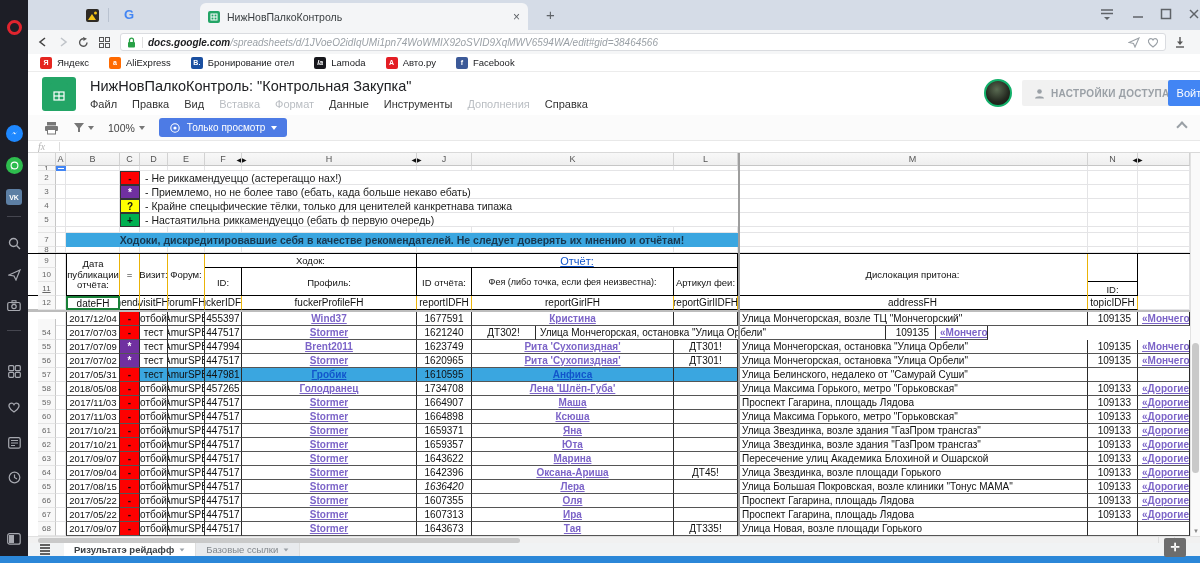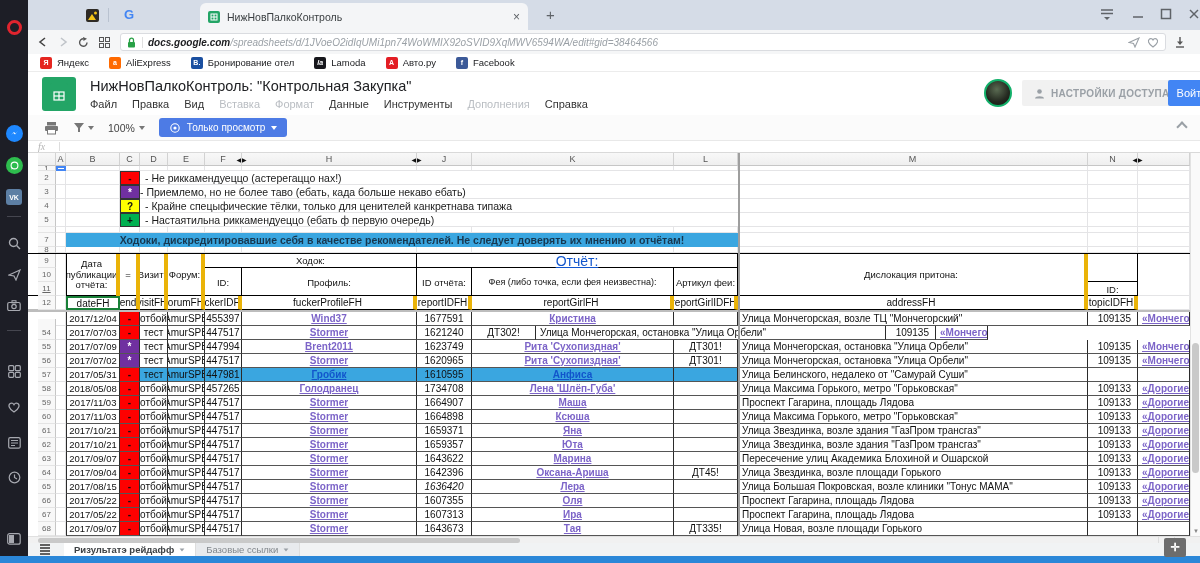--- a/index.html
+++ b/index.html
@@ -56,21 +56,21 @@
 
   
   #grid { position:absolute; left:28px; top:153px; width:1172px; height:383px; background:#fff; overflow:hidden; }
   .grow { display:flex; }
   .c { flex-shrink:0; overflow:hidden; white-space:nowrap; font-size:10px; color:#111; }
   .gut { background:#f8f8f8; border-right:1px solid #c6c6c6; border-bottom:1px solid #e4e4e4; color:#666; font-size:8px; display:flex; align-items:center; justify-content:center; }
   .plain { border-right:1px solid #e4e4e6; border-bottom:1px solid #e4e4e6; }
   .colhead { background:linear-gradient(#f8f8f8,#efefef); border-right:1px solid #d2d2d2; border-bottom:1px solid #c6c6c6; color:#555; font-size:9px; display:flex; align-items:center; justify-content:center; position:relative; }
   .hmark { position:absolute; top:3px; font-size:6px; color:#111; }
   .tcell { border-right:1px solid #2b2b2b; border-bottom:1px solid #555; display:flex; align-items:center; justify-content:center; }
-  .hb { border-right:4px solid #eab308; display:flex; align-items:center; justify-content:center; text-align:center; }
+  .hb { border-right:1px solid #eab308; display:flex; align-items:center; justify-content:center; text-align:center; }
   .lnk { text-decoration:underline; font-weight:bold; cursor:pointer; }
   .addr { justify-content:flex-start; padding-left:4px; }
   .num-r { justify-content:flex-end; padding-right:6px; }
   #frozen-v { position:absolute; left:710px; top:0; width:2px; height:383px; background:#9e9e9e; z-index:5; }
   #vscroll { position:absolute; left:1162px; top:0; width:10px; height:383px; background:#fafafa; border-left:1px solid #e2e2e2; }
   #vscroll .thumb { position:absolute; left:1px; width:7px; top:190px; height:130px; background:#c9c9c9; border-radius:4px; }
   #vscroll .arr { position:absolute; left:2px; bottom:2px; font-size:6px; color:#888; }
 
   
   #hscroll { position:absolute; left:28px; top:536px; width:1172px; height:7px; background:#f1f1f1; border-top:1px solid #e0e0e0; }
@@ -405,21 +405,21 @@
           <div class="c plain" style="width: 350px; height: 14px;"></div>
           <div class="c plain" style="width: 50px; height: 14px;"></div>
           <div class="c plain" style="width: 52px; height: 14px;"></div>
         </div>
         <div class="grow" style="height: 14px;">
           <div class="c" style="width: 10px; height: 14px;"></div>
           <div class="c gut" style="width: 18px; height: 14px;">3</div>
           <div class="c plain" style="width: 10px; height: 14px;"></div>
           <div class="c plain" style="width: 54px; height: 14px;"></div>
           <div class="c" style="width: 20px; height: 14px; background: rgb(112, 48, 160); border: 1px solid rgb(51, 51, 51); display: flex; align-items: center; justify-content: center; font-weight: bold; color: rgb(255, 255, 255);">*</div>
-          <div class="c" style="width: 598px; height: 14px; border-bottom: 1px solid rgb(228, 228, 230); display: flex; align-items: center; font-size: 10.5px; color: rgb(26, 26, 26);">- Приемлемо, но не более таво (ебать, када больше некаво ебать)</div>
+          <div class="c" style="width: 598px; height: 14px; border-bottom: 1px solid rgb(228, 228, 230); display: flex; align-items: center; padding-left: 5px; font-size: 10.5px; color: rgb(26, 26, 26);">- Приемлемо, но не более таво (ебать, када больше некаво ебать)</div>
           <div class="c plain" style="width: 350px; height: 14px;"></div>
           <div class="c plain" style="width: 50px; height: 14px;"></div>
           <div class="c plain" style="width: 52px; height: 14px;"></div>
         </div>
         <div class="grow" style="height: 14px;">
           <div class="c" style="width: 10px; height: 14px;"></div>
           <div class="c gut" style="width: 18px; height: 14px;">4</div>
           <div class="c plain" style="width: 10px; height: 14px;"></div>
           <div class="c plain" style="width: 54px; height: 14px;"></div>
           <div class="c" style="width: 20px; height: 14px; background: rgb(255, 255, 0); border: 1px solid rgb(51, 51, 51); display: flex; align-items: center; justify-content: center; font-weight: bold; color: rgb(17, 17, 17);">?</div>
@@ -496,21 +496,21 @@
           <div class="c hb" style="width: 37px; height: 42px; font-size: 9.5px; white-space: normal; line-height: 1.15;">Форум:</div>
           <div class="c" style="width: 212px; height: 42px; display: flex; flex-direction: column; border-right: 1px solid rgb(0, 0, 0);">
             <div style="height: 14px; border-bottom: 1px solid rgb(0, 0, 0); display: flex; align-items: center; justify-content: center; font-size: 9.5px;">Ходок:</div>
             <div style="flex: 1 1 0%; display: flex;">
               <div style="width: 37px; border-right: 1px solid rgb(0, 0, 0); display: flex; align-items: center; justify-content: center; font-size: 9.5px;">ID:</div>
               <div style="flex: 1 1 0%; display: flex; align-items: center; justify-content: center; font-size: 9.5px;">Профиль:</div>
             </div>
           </div>
           <div class="c" style="width: 321px; height: 42px; display: flex; flex-direction: column; border-right: 1px solid rgb(0, 0, 0);">
             <div style="height: 14px; border-bottom: 1px solid rgb(0, 0, 0); display: flex; align-items: center; justify-content: center;">
-              <span style="color: rgb(17, 85, 204); text-decoration: underline; font-size: 14px;">Отчёт:</span>
+              <span style="color: rgb(17, 85, 204); text-decoration: underline; font-size: 11px;">Отчёт:</span>
             </div>
             <div style="flex: 1 1 0%; display: flex;">
               <div style="width: 55px; border-right: 1px solid rgb(0, 0, 0); display: flex; align-items: center; justify-content: center; font-size: 9.5px;">ID отчёта:</div>
               <div style="width: 202px; border-right: 1px solid rgb(0, 0, 0); display: flex; align-items: center; justify-content: center; font-size: 9px;">Фея (либо точка, если фея неизвестна):</div>
               <div style="flex: 1 1 0%; display: flex; align-items: center; justify-content: center; font-size: 9.5px;">Артикул феи:</div>
             </div>
           </div>
           <div class="c hb" style="width: 350px; height: 42px; font-size: 9.5px; white-space: normal; line-height: 1.15;">Дислокация притона:</div>
           <div class="c" style="width: 50px; height: 42px; display: flex; flex-direction: column; border-right: 1px solid rgb(0, 0, 0);">
             <div style="flex: 1 1 0%; border-bottom: 1px solid rgb(0, 0, 0);"></div>

